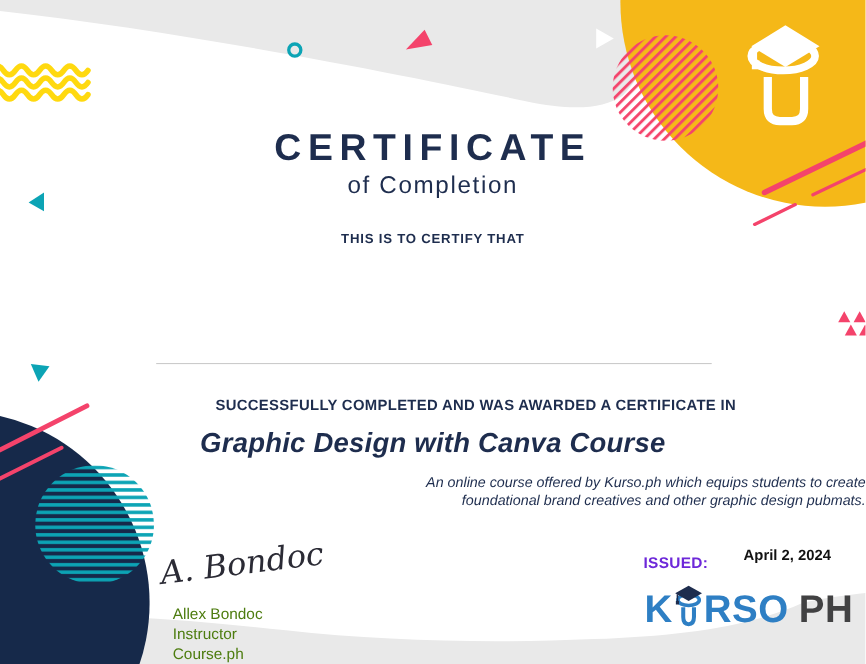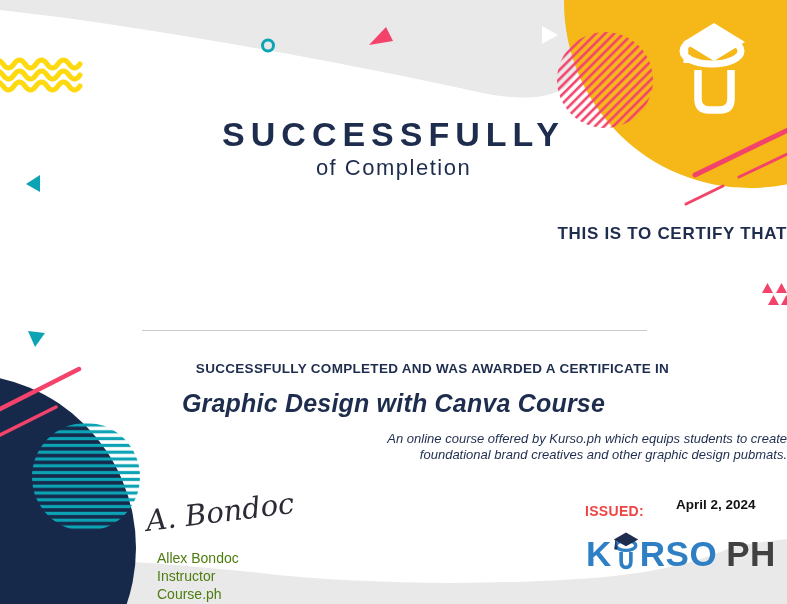--- a/index.html
+++ b/index.html
@@ -4,33 +4,33 @@
 <style>
   html,body{margin:0;padding:0;background:#fff;}
   .stage{
     position:relative;width:787px;height:604px;overflow:hidden;background:#fff;
     font-family:"Liberation Sans",sans-serif;
   }
   .deco{position:absolute;inset:0;width:787px;height:604px;}
   .txt{position:absolute;left:0;width:787px;text-align:center;color:#1E2D4E;}
   .title{top:117px;font-size:34px;font-weight:bold;letter-spacing:6px;line-height:1.05;}
   .subtitle{top:155px;font-size:22px;font-weight:normal;letter-spacing:1.5px;}
-  .certify{top:224px;font-size:17px;font-weight:bold;letter-spacing:.7px;text-align:right;}
+  .certify{top:210px;font-size:12px;font-weight:bold;letter-spacing:.7px;}
   .name{top:272px;font-size:29px;font-weight:bold;color:#101010;letter-spacing:.5px;}
   .divider{position:absolute;top:330px;left:142px;width:505px;height:1px;background:#CBCBCB;}
   .award{top:361px;font-size:13.5px;font-weight:bold;letter-spacing:.3px;padding-left:39px;}
   .course{top:389px;font-size:25px;font-weight:bold;font-style:italic;letter-spacing:.2px;}
   .desc{top:431px;font-size:13px;font-style:italic;font-weight:normal;line-height:16px;text-align:right;}
   .sig-script{
     position:absolute;left:146px;top:504px;width:220px;color:#2B2B35;
     font-family:"DejaVu Serif",serif;font-style:italic;font-size:29px;
     transform:rotate(-7deg);transform-origin:left center;white-space:nowrap;
   }
   .sig-block{position:absolute;left:157px;top:549px;color:#4d7c0f;font-size:14px;line-height:18px;text-align:left;}
-  .issued-label{position:absolute;left:585px;top:503px;color:#ef4444;font-size:14px;font-weight:bold;letter-spacing:.3px;}
+  .issued-label{position:absolute;left:585px;top:503px;color:#6d28d9;font-size:14px;font-weight:bold;letter-spacing:.3px;}
   .issued-date{position:absolute;left:676px;top:497px;color:#121212;font-size:13.5px;font-weight:bold;}
   .logo-row{position:absolute;left:586px;top:531px;display:flex;align-items:flex-end;height:42px;}
   .logo-letter{font-size:35px;font-weight:bold;color:#2E7FC4;line-height:38px;letter-spacing:.5px;}
   .logo-letter.ph{color:#414142;margin-left:9px;}
   .logo-mark{width:26px;height:42px;margin:0 1px;display:block;}
   .logo-www{position:absolute;left:586px;top:575px;width:172px;text-align:right;color:#1E2D4E;font-size:12.5px;font-weight:bold;letter-spacing:.4px;}
 </style>
 </head>
 <body>
 
@@ -90,21 +90,21 @@
     </g>
 
     <g fill="#F4436B">
       <polygon points="762,293 773,293 767.5,283"></polygon>
       <polygon points="776,293 787,293 781.5,283"></polygon>
       <polygon points="768,305 779,305 773.5,295"></polygon>
       <polygon points="781,305 792,305 786.5,295"></polygon>
     </g>
   </svg>
 
-  <div class="txt title">SUCCESSFULLY</div>
+  <div class="txt title">CERTIFICATE</div>
   <div class="txt subtitle">of Completion</div>
   <div class="txt certify">THIS IS TO CERTIFY THAT</div>
   <div class="divider"></div>
   <div class="txt award">SUCCESSFULLY COMPLETED AND WAS AWARDED A CERTIFICATE IN</div>
   <div class="txt course">Graphic Design with Canva Course</div>
   <div class="txt desc">
     <div>An online course offered by Kurso.ph which equips students to create</div>
     <div>foundational brand creatives and other graphic design pubmats.</div>
   </div>
 

